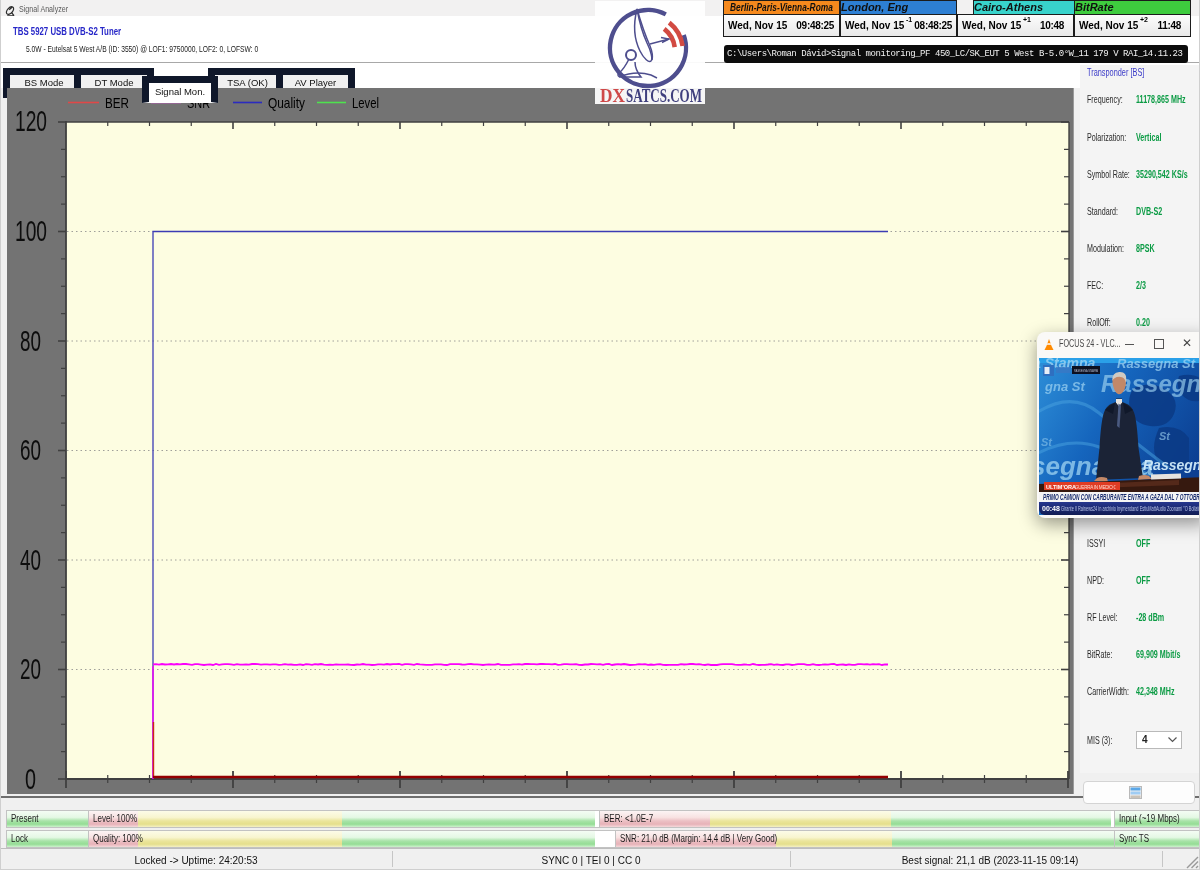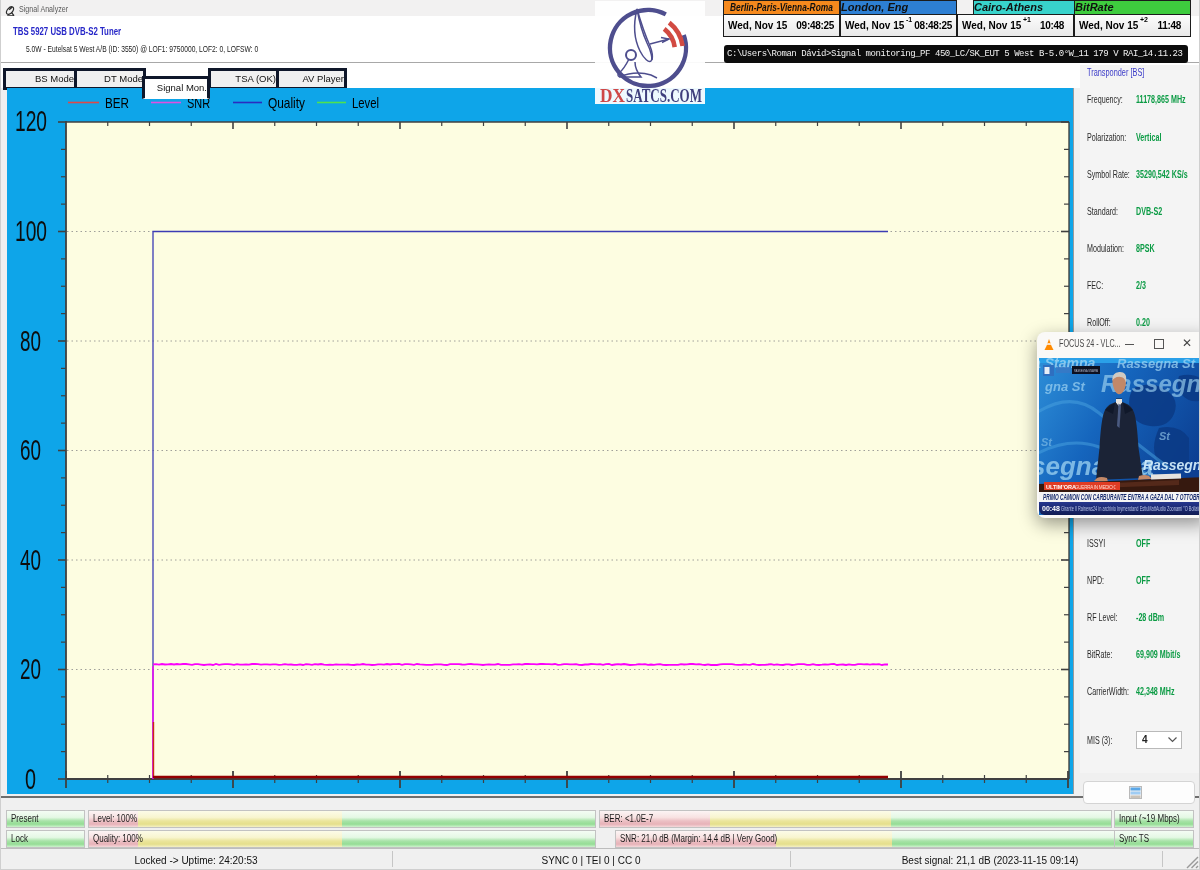--- a/index.html
+++ b/index.html
@@ -24,26 +24,26 @@
 <div class="abs" style="left:26px;top:43px;font-size:9.5px;color:#1b1b1b;white-space:nowrap;transform:scaleX(0.705);transform-origin:0 0;">5.0W - Eutelsat 5 West A/B (ID: 3550) @ LOF1: 9750000, LOF2: 0, LOFSW: 0</div>
 <div class="abs" style="left:0;top:62px;width:1200px;height:1px;background:#a8a8a8;"></div>
 
 <div class="abs" style="left:0;top:63px;width:1200px;height:25px;background:#ffffff;"></div>
 <div class="abs tab" style="left:3px;top:68px;width:68px;">BS Mode</div>
 <div class="abs tab" style="left:74px;top:68px;width:66px;">DT Mode</div>
 <div class="abs tab sel" style="left:142px;top:66px;width:62px;margin-top:10px;">Signal Mon.</div>
 <div class="abs tab" style="left:208px;top:68px;width:65px;">TSA (OK)</div>
 <div class="abs tab" style="left:276px;top:68px;width:65px;">AV Player</div>
 <style>
- .tab{height:16px;background:#f0f0f0;border:3px solid #0f172a;font-size:9.5px;color:#111;
-      text-align:right;line-height:15px;}
+ .tab{height:16px;background:#f0f0f0;border:7px solid #0f172a;font-size:9.5px;color:#111;
+      text-align:center;line-height:15px;}
  .tab.sel{background:#ffffff;height:19px;line-height:17px;border-bottom:1px solid #fff;z-index:3;}
 </style>
 
-<div class="abs" style="left:7px;top:88px;width:1066px;height:706px;background:#0ea5e9;border-right:1px solid #9a9a9a;">
+<div class="abs" style="left:7px;top:88px;width:1066px;height:706px;background:#737373;border-right:1px solid #9a9a9a;">
 <svg width="1066" height="706" viewBox="0 0 1066 706" style="position:absolute;left:0;top:0;">
 
   <line x1="61" y1="14.5" x2="92" y2="14.5" stroke="#e04848" stroke-width="1.6"></line>
   <text x="98" y="20" font-size="15" textLength="24" lengthAdjust="spacingAndGlyphs" fill="#000">BER</text>
   <line x1="144" y1="14.5" x2="174" y2="14.5" stroke="#e24fe2" stroke-width="1.6"></line>
   <text x="180" y="20" font-size="15" textLength="23" lengthAdjust="spacingAndGlyphs" fill="#000">SNR</text>
   <line x1="226" y1="14.5" x2="255" y2="14.5" stroke="#2b2bc0" stroke-width="1.6"></line>
   <text x="261" y="20" font-size="15" textLength="37" lengthAdjust="spacingAndGlyphs" fill="#000">Quality</text>
   <line x1="310" y1="14.5" x2="339" y2="14.5" stroke="#4fe24f" stroke-width="1.6"></line>
   <text x="345" y="20" font-size="15" textLength="27" lengthAdjust="spacingAndGlyphs" fill="#000">Level</text>
@@ -214,21 +214,21 @@
     <div class="gn" style="left:276px;width:235px;"></div>
   <span>SNR: 21,0 dB (Margin: 14,4 dB | Very Good)</span>
 </div>
 <div class="abs gb" style="left:1114px;top:810px;width:78px;height:16px;">
     <span>Input (~19 Mbps)</span>
   </div>
 <div class="abs gb" style="left:1114px;top:830px;width:78px;height:16px;">
     <span>Sync TS</span>
   </div>
 <style>
- .gb,.bar{border:1px solid #c2c2c2;background:#fff;}
+ .gb,.bar{border:1px solid #c2c2c2;background:#fff;padding-left:40px;}
  .gb{background:linear-gradient(180deg,#f4fcf4 0%,#e4f8e4 40%,#a8e3a8 62%,#95dd95 82%,#cdf2cd 100%);}
  .gb span,.bar span{position:absolute;left:4px;top:2px;font-size:10px;color:#1c1c1c;white-space:nowrap;transform:scaleX(0.8);transform-origin:0 0;}
  .bar div{position:absolute;top:0;height:100%;}
  .pk{background:linear-gradient(180deg,#fcf4f4 0%,#f8e2e2 40%,#ecc0c4 62%,#e7b2b8 82%,#f5d8da 100%);}
  .yl{background:linear-gradient(180deg,#fcfbe8 0%,#f8f5cf 40%,#ebe59c 62%,#e5df8c 82%,#f4f0c4 100%);}
  .gn{background:linear-gradient(180deg,#f4fcf4 0%,#e4f8e4 40%,#a8e3a8 62%,#95dd95 82%,#cdf2cd 100%);}
 </style>
 
 <div class="abs" style="left:0;top:848px;width:1200px;height:22px;background:#f0f0f0;border-top:1px solid #bdbdbd;"></div>
 <div class="abs" style="left:392px;top:851px;width:1px;height:16px;background:#c6c6c6;"></div>

